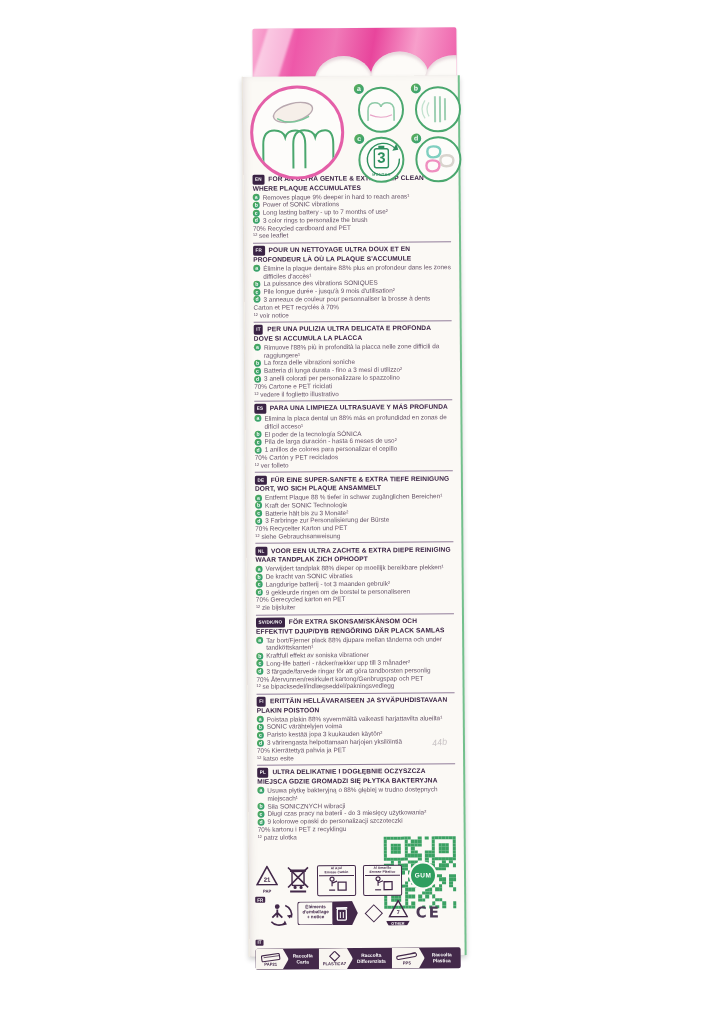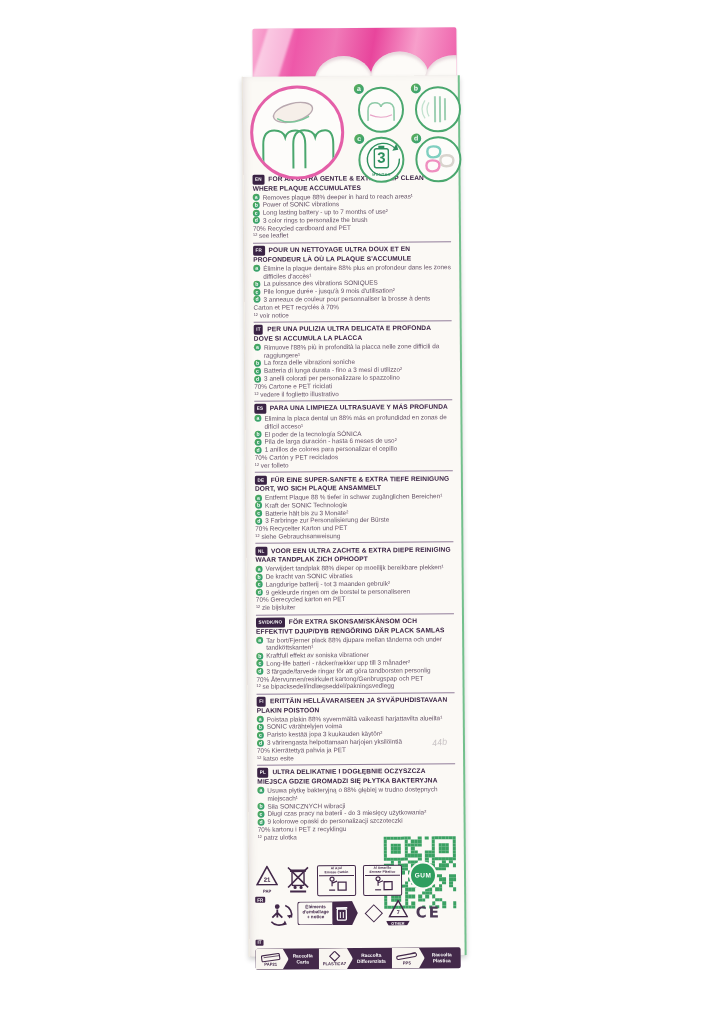--- a/index.html
+++ b/index.html
@@ -144,21 +144,21 @@
         </div>
       </div>
     </div>
 
     <div class="sections" id="sections">
   <section class="lang-section">
     <h3><span class="tag">EN</span><span class="ttl"> FOR AN ULTRA GENTLE &amp; EXTRA DEEP CLEAN WHERE PLAQUE ACCUMULATES</span></h3>
     <ul class="bullets">
             <li>
               <span class="blt">a</span>
-              <span>Removes plaque 88% deeper in hard to reach areas¹</span>
+              <span>Removes plaque 9% deeper in hard to reach areas¹</span>
             </li>
             <li>
               <span class="blt">b</span>
               <span>Power of SONIC vibrations</span>
             </li>
             <li>
               <span class="blt">c</span>
               <span>Long lasting battery - up to 7 months of use²</span>
             </li>
             <li>

